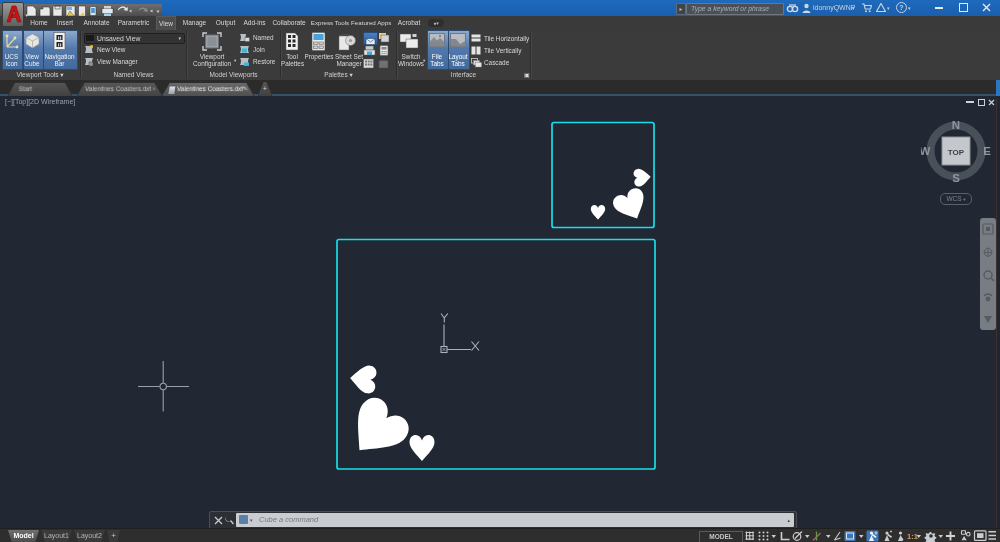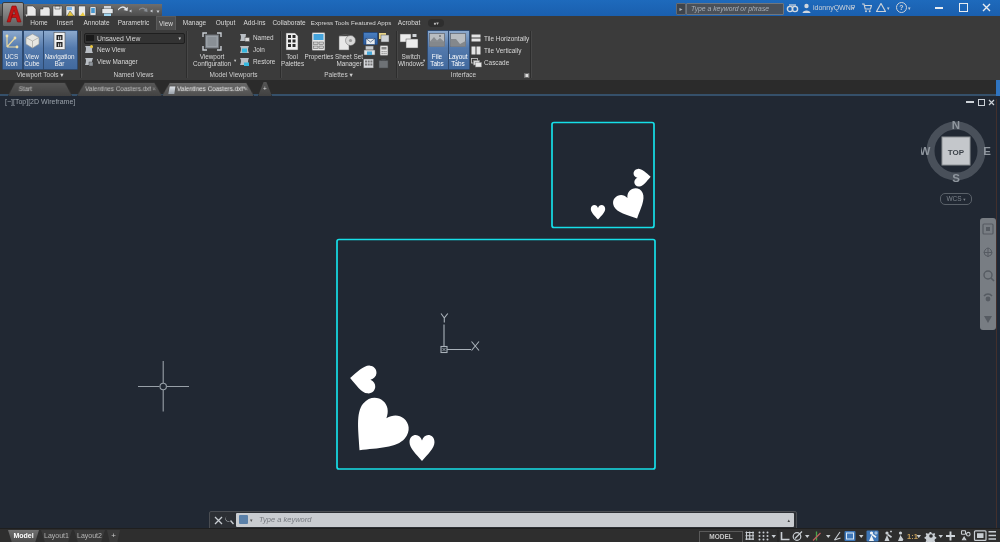--- a/index.html
+++ b/index.html
@@ -384,21 +384,21 @@
     <div class="abs" style="left:209px;top:414px;width:586px;height:17px;background:#2c2f34;border:1px solid #4a4d52;border-radius:2px;">
       <svg class="abs" style="left:4px;top:4px;" width="9" height="9" viewBox="0 0 9 9">
           <path d="M1,1 L8,8 M8,1 L1,8" stroke="#c8cdd2" stroke-width="1.3"></path>
         </svg>
       <svg class="abs" style="left:15px;top:3px;" width="10" height="11" viewBox="0 0 10 11">
           <path d="M2,1 a3,3 0 1 0 4,4 L9,8.5 L8,9.5 L5,6 a3,3 0 0 1 -4,-4 Z" fill="#c8cdd2"></path>
         </svg>
       <div class="abs" style="left:26px;top:1px;width:558px;height:14px;background:#c9ccd0;border-radius:1px;">
         <span class="abs" style="left:3px;top:2px;width:9px;height:9px;background:#5a80a8;border-radius:1px;"></span>
         <span class="abs" style="left:14px;top:4px;font-size:5px;color:#555;">▾</span>
-        <span class="abs" style="left:23px;top:0;font-style:italic;color:#75797f;font-size:7.5px;line-height:14px;">Type a keyword</span>
+        <span class="abs" style="left:23px;top:0;font-style:italic;color:#75797f;font-size:7.5px;line-height:14px;">Cube a command</span>
         <span class="abs" style="right:4px;top:0;font-size:5px;color:#444;line-height:14px;">▴</span>
       </div>
     </div>
   </div>
   <div id="statusbar">
     <div class="abs" style="left:8px;top:1px;width:31px;height:12px;background:linear-gradient(#707070,#4c4c4c);border-radius:0 0 3px 3px;color:#fff;font-size:7px;font-weight:bold;line-height:12px;text-align:center;clip-path:polygon(0 0,100% 0,88% 100%,12% 100%);">Model</div>
     <div class="abs" style="left:41px;top:1px;width:31px;height:12px;background:#3a3a3a;color:#b5b5b5;font-size:7px;line-height:12px;text-align:center;clip-path:polygon(0 0,100% 0,88% 100%,12% 100%);">Layout1</div>
     <div class="abs" style="left:74px;top:1px;width:31px;height:12px;background:#3a3a3a;color:#b5b5b5;font-size:7px;line-height:12px;text-align:center;clip-path:polygon(0 0,100% 0,88% 100%,12% 100%);">Layout2</div>
     <div class="abs" style="left:107px;top:1px;width:13px;height:12px;background:#3a3a3a;color:#ccc;font-size:8px;line-height:12px;text-align:center;clip-path:polygon(0 0,100% 0,80% 100%,20% 100%);">+</div>
     <div class="abs" style="left:699px;top:1.5px;width:42px;height:10px;border:1px solid #5a5a5a;color:#c8c8c8;font-size:6.5px;font-weight:bold;line-height:10px;text-align:center;">MODEL</div>

